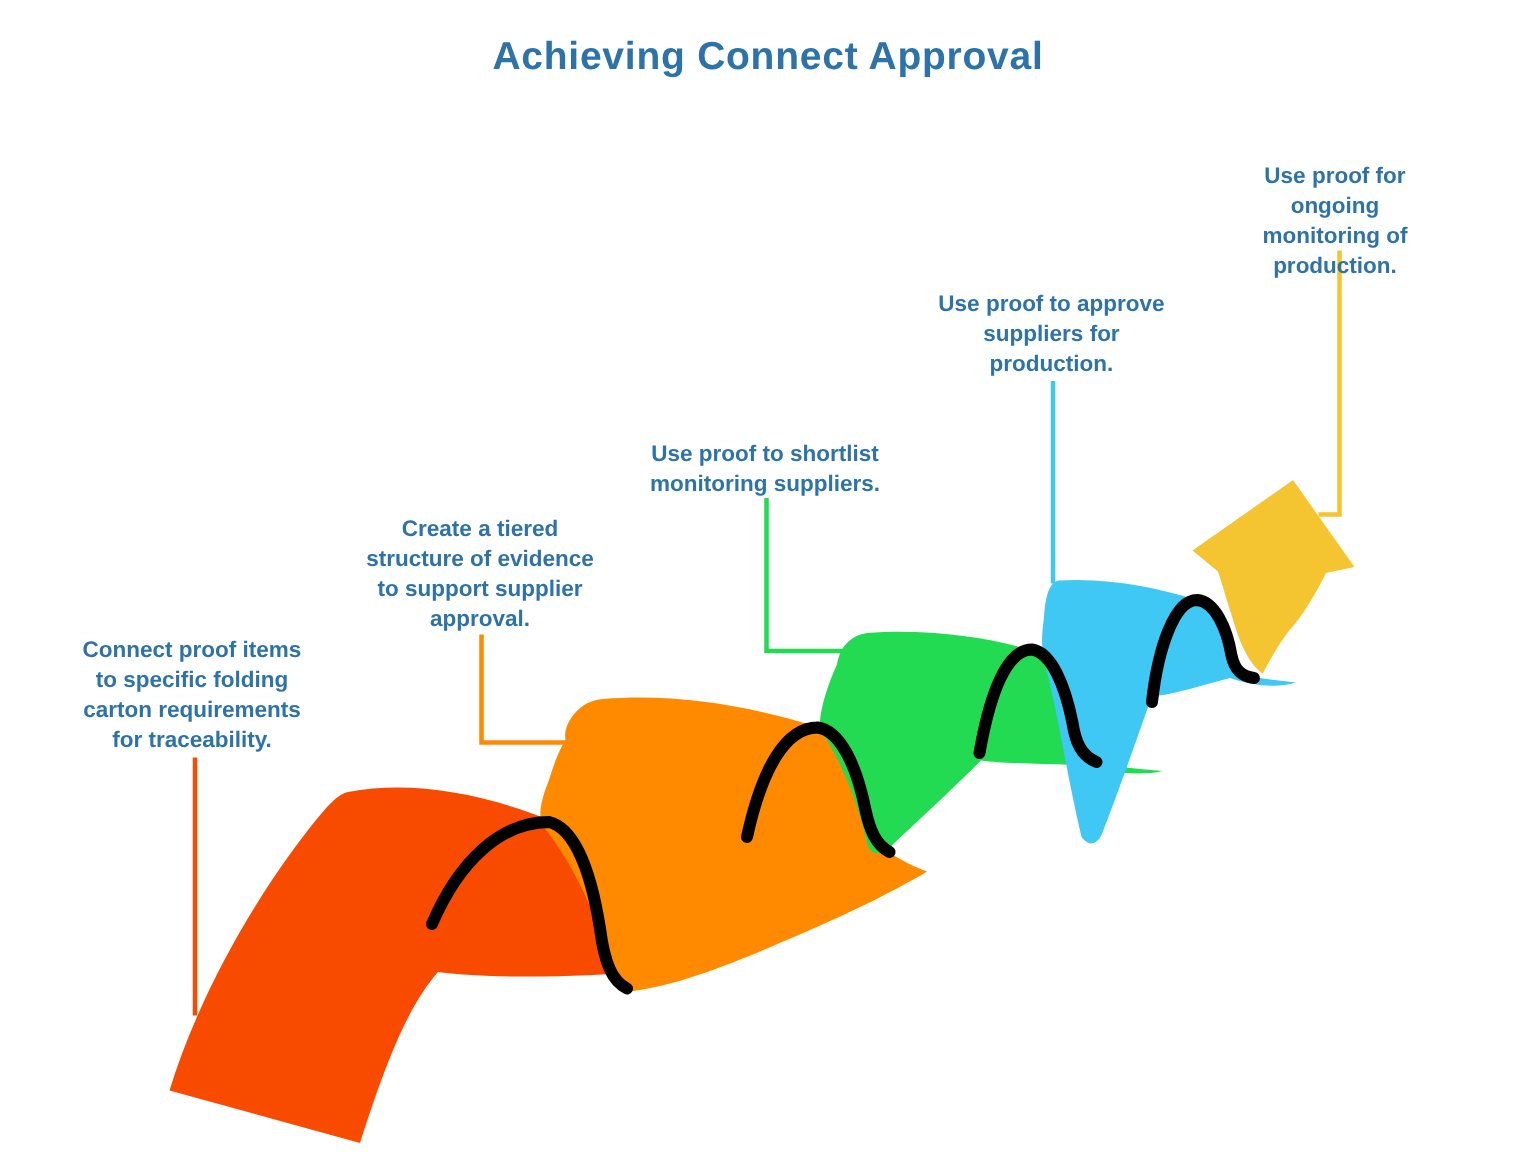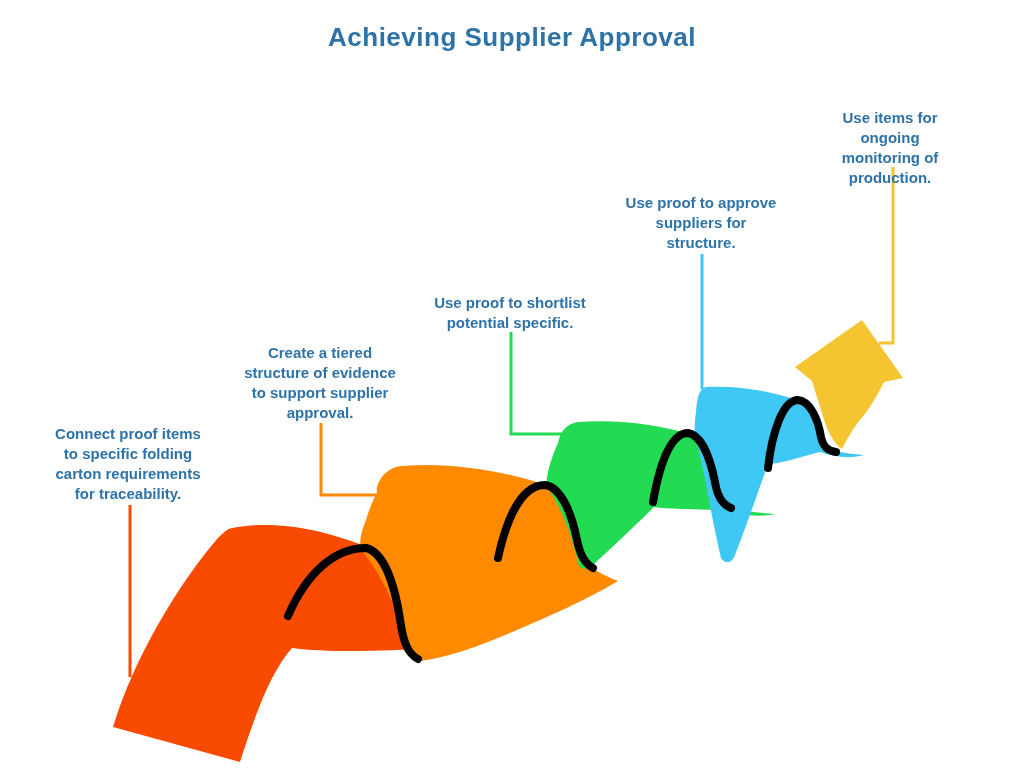--- a/index.html
+++ b/index.html
@@ -133,32 +133,32 @@
              C 834 444 827 431 822 413
              C 818 401 815 390 812 381
              L 795 367 Z" fill="#F5C431"></path>
 
     <path fill="none" stroke-width="8" stroke-linecap="round" d="M 768 468
              C 772 432 783 400 798 400
              C 810 401 818 419 821 437
              C 823 446 827 451 836 452" stroke="#000000"></path>
   </svg>
 
-  <div class="page-title">Achieving Supplier Approval</div>
+  <div class="page-title">Achieving Connect Approval</div>
 
   <div id="callout-2" class="callout">Create a tiered
 structure of evidence
 to support supplier
 approval.</div>
   <div id="callout-1" class="callout">Connect proof items
 to specific folding
 carton requirements
 for traceability.</div>
   <div id="callout-3" class="callout">Use proof to shortlist
-potential specific.</div>
+monitoring suppliers.</div>
   <div id="callout-4" class="callout">Use proof to approve
 suppliers for
-structure.</div>
-  <div id="callout-5" class="callout">Use items for ongoing
+production.</div>
+  <div id="callout-5" class="callout">Use proof for ongoing
 monitoring of
 production.</div>
 
 </div>
 
 </body></html>

